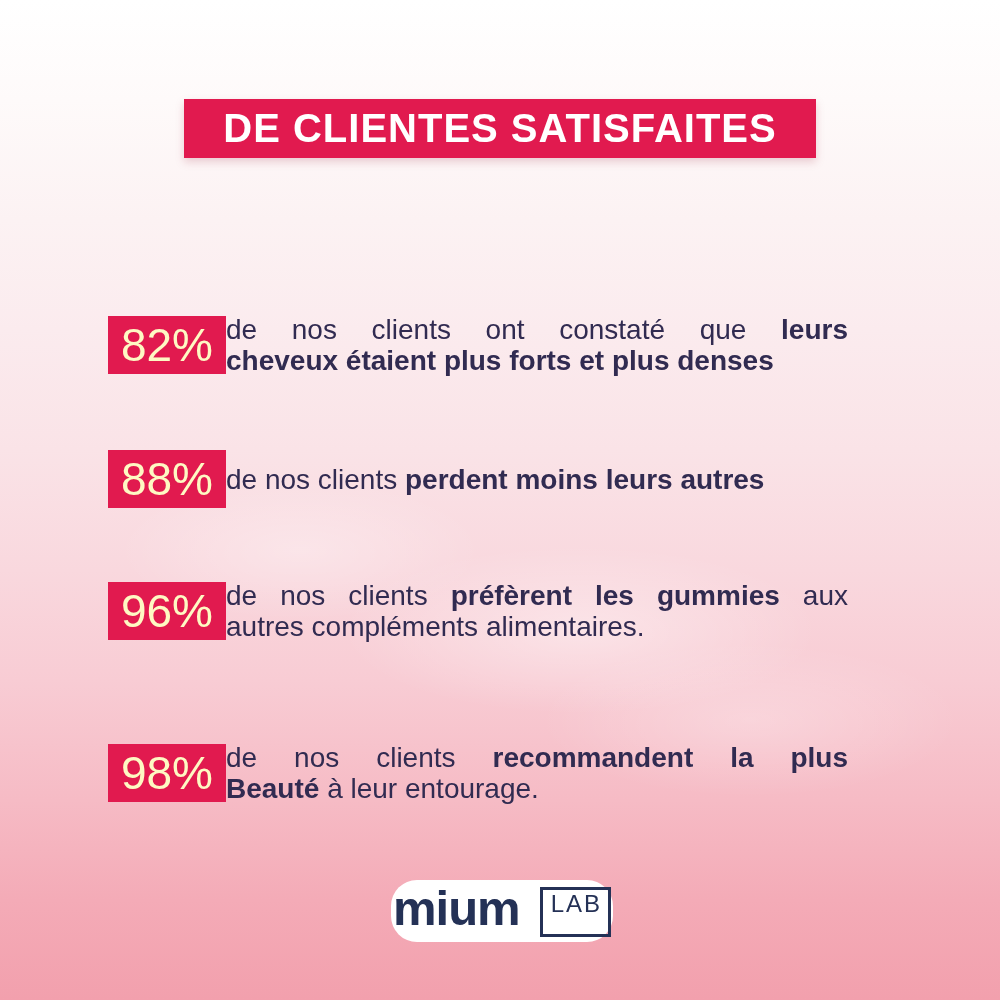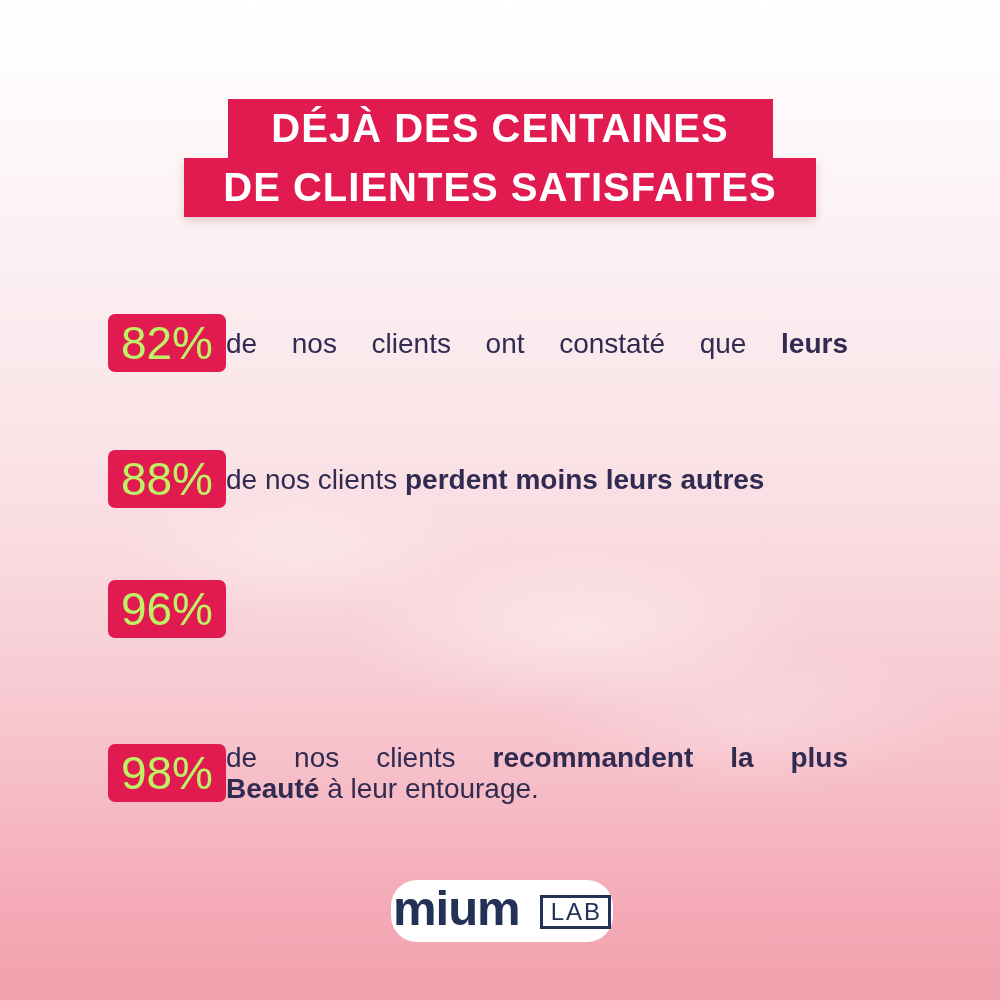--- a/index.html
+++ b/index.html
@@ -50,27 +50,26 @@
     position: absolute;
     left: 108px;
     display: flex;
     align-items: center;
   }
   .badge {
     width: 118px;
     height: 58px;
     flex: 0 0 118px;
     background: var(--accent, #e11a4f);
-    color: #bef264;
+    color: #fef9c3;
     font-size: 46px;
     font-weight: 300;
     display: flex;
     align-items: center;
     justify-content: center;
-    border-radius: 7px;
   }
   .stat-text {
     width: 622px;
     color: var(--ink, #312b51);
     font-size: 28px;
     line-height: 31px;
   }
   .stat-line {
     display: block;
     text-align: justify;
@@ -98,49 +97,53 @@
     line-height: 1;
     margin-top: -6px;
   }
   .logo-lab {
     border: 3px solid var(--navy, #243156);
     color: var(--navy, #243156);
     font-size: 24px;
     font-weight: 400;
     letter-spacing: 2px;
     line-height: 1;
-    padding: 2px 6px 2px 8px;
+    padding: 2px 6px 18px 8px;
     margin-top: 2px;
   }
 </style>
 </head>
 <body>
 
 <div class="clouds"></div>
 
 <div class="header">
-  <div class="banner line1">DÉJÀ DES CENTAINES</div>
   <div class="banner line2">DE CLIENTES SATISFAITES</div>
 </div>
 
 <div id="stats">
     <div class="stat-row" style="top: 314px;">
       <div class="badge">82%</div>
       <div class="stat-text">
         <span class="stat-line justified"><span class="seg-normal">de nos clients ont constaté que </span><span class="seg-bold">leurs</span></span>
+        <span class="stat-line"><span class="seg-bold">cheveux étaient plus forts et plus denses</span></span>
       </div>
     </div>
     <div class="stat-row" style="top: 450px;">
       <div class="badge">88%</div>
       <div class="stat-text">
         <span class="stat-line"><span class="seg-normal">de nos clients </span><span class="seg-bold">perdent moins leurs autres</span></span>
       </div>
     </div>
     <div class="stat-row" style="top: 580px;">
       <div class="badge">96%</div>
+      <div class="stat-text">
+        <span class="stat-line justified"><span class="seg-normal">de nos clients </span><span class="seg-bold">préfèrent les gummies</span><span class="seg-normal"> aux</span></span>
+        <span class="stat-line"><span class="seg-normal">autres compléments alimentaires.</span></span>
+      </div>
     </div>
     <div class="stat-row" style="top: 742px;">
       <div class="badge">98%</div>
       <div class="stat-text">
         <span class="stat-line justified"><span class="seg-normal">de nos clients </span><span class="seg-bold">recommandent la plus</span></span>
         <span class="stat-line"><span class="seg-bold">Beauté</span><span class="seg-normal"> à leur entourage.</span></span>
       </div>
     </div>
   </div>
 

